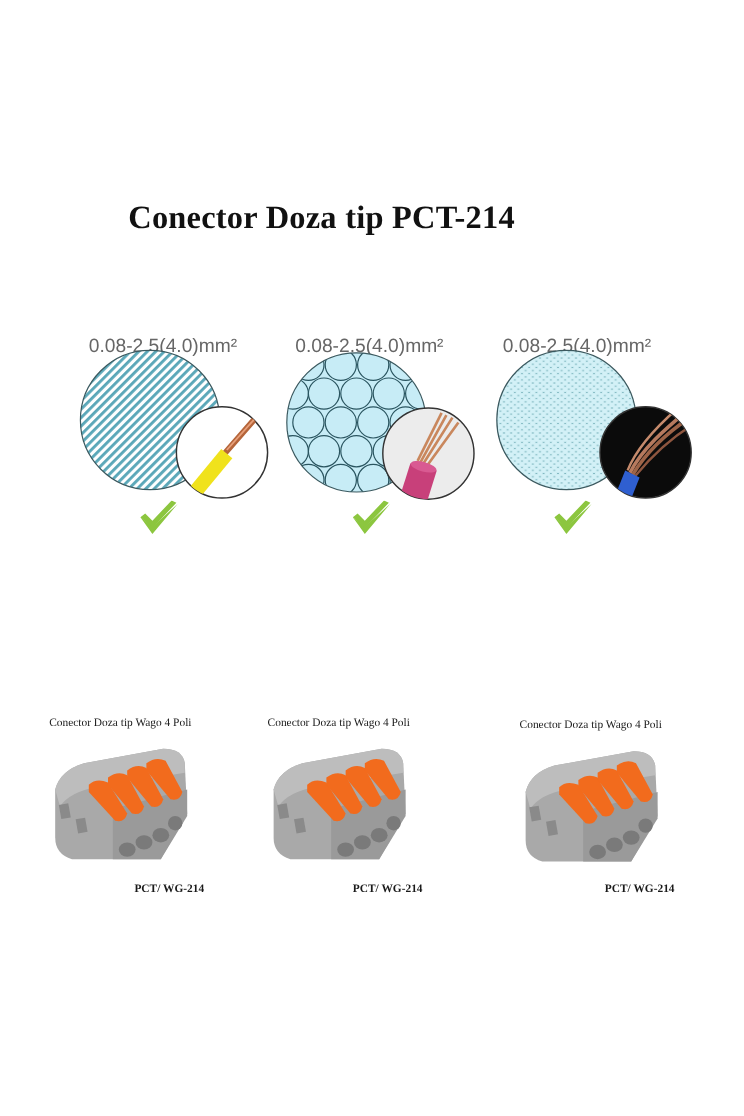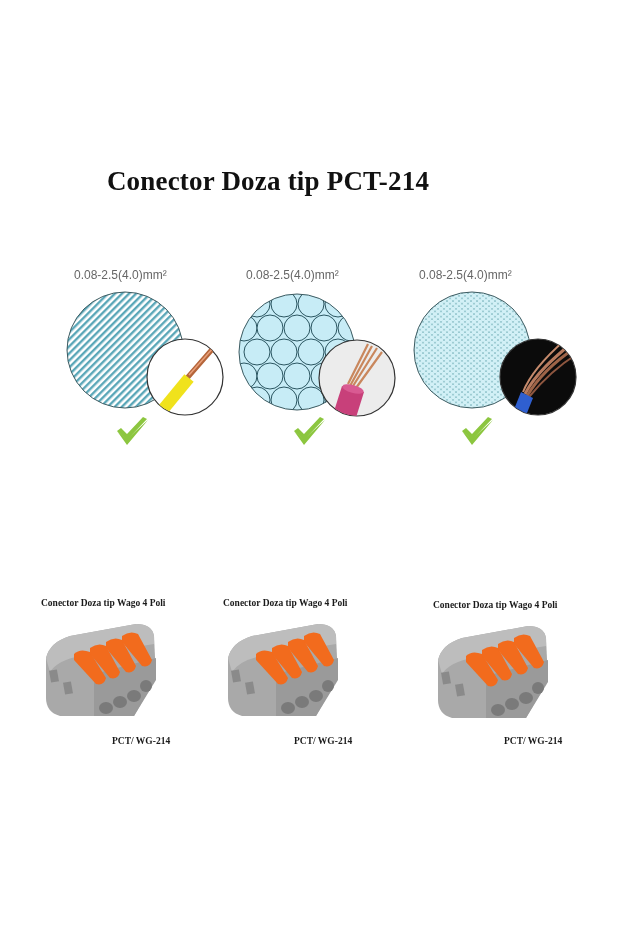--- a/index.html
+++ b/index.html
@@ -1,20 +1,20 @@
 <!DOCTYPE html>
 <html><head>
 <meta charset="utf-8">
 <style>
   html, body { margin: 0; padding: 0; background: #ffffff; }
   body { width: 620px; height: 930px; position: relative; overflow: hidden; font-family: "Liberation Serif", serif; }
   .abs { position: absolute; }
   .title { left: 0; width: 536px; top: 166px; text-align: center; font-family: "Liberation Serif", serif; font-weight: bold; font-size: 27px; color: #111; letter-spacing: 0.2px; }
-  .spec-label { font-family: "Liberation Sans", sans-serif; font-size: 12px; color: #666; }
-  .prod-name { font-family: "Liberation Serif", serif; font-weight: bold; font-size: 9.5px; color: #1a1a1a; }
+  .spec-label { font-family: "Liberation Sans", sans-serif; font-size: 16px; color: #666; margin-top: 12px; }
+  .prod-name { font-family: "Liberation Serif", serif; font-weight: normal; font-size: 9.5px; color: #1a1a1a; }
   .prod-code { font-family: Liberation Serif, serif; font-weight: bold; font-size: 9.5px; color: #1a1a1a; }
   svg { display: block; }
 </style>
 </head>
 <body>
 
 <div class="abs title">Conector Doza tip PCT-214</div>
 
 <div class="abs" style="left:60px; top:262px; width:180px; height:190px;">
   <div class="abs spec-label" style="left:14px; top:6px;">0.08-2.5(4.0)mm²</div>

